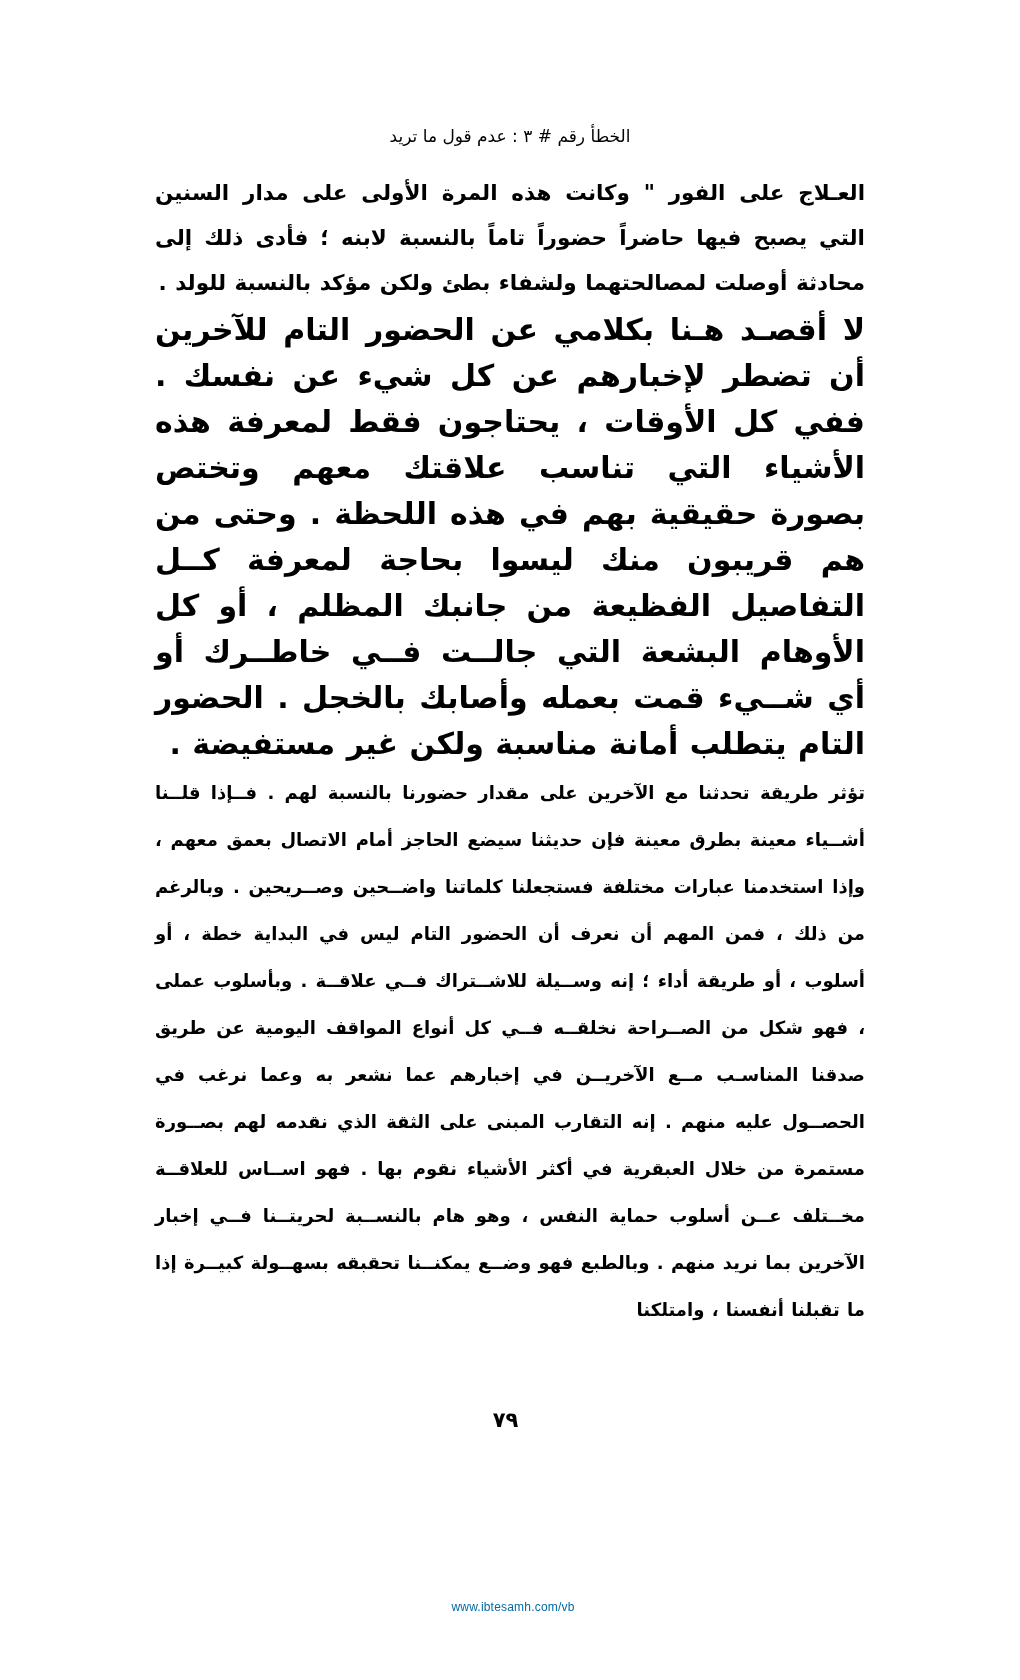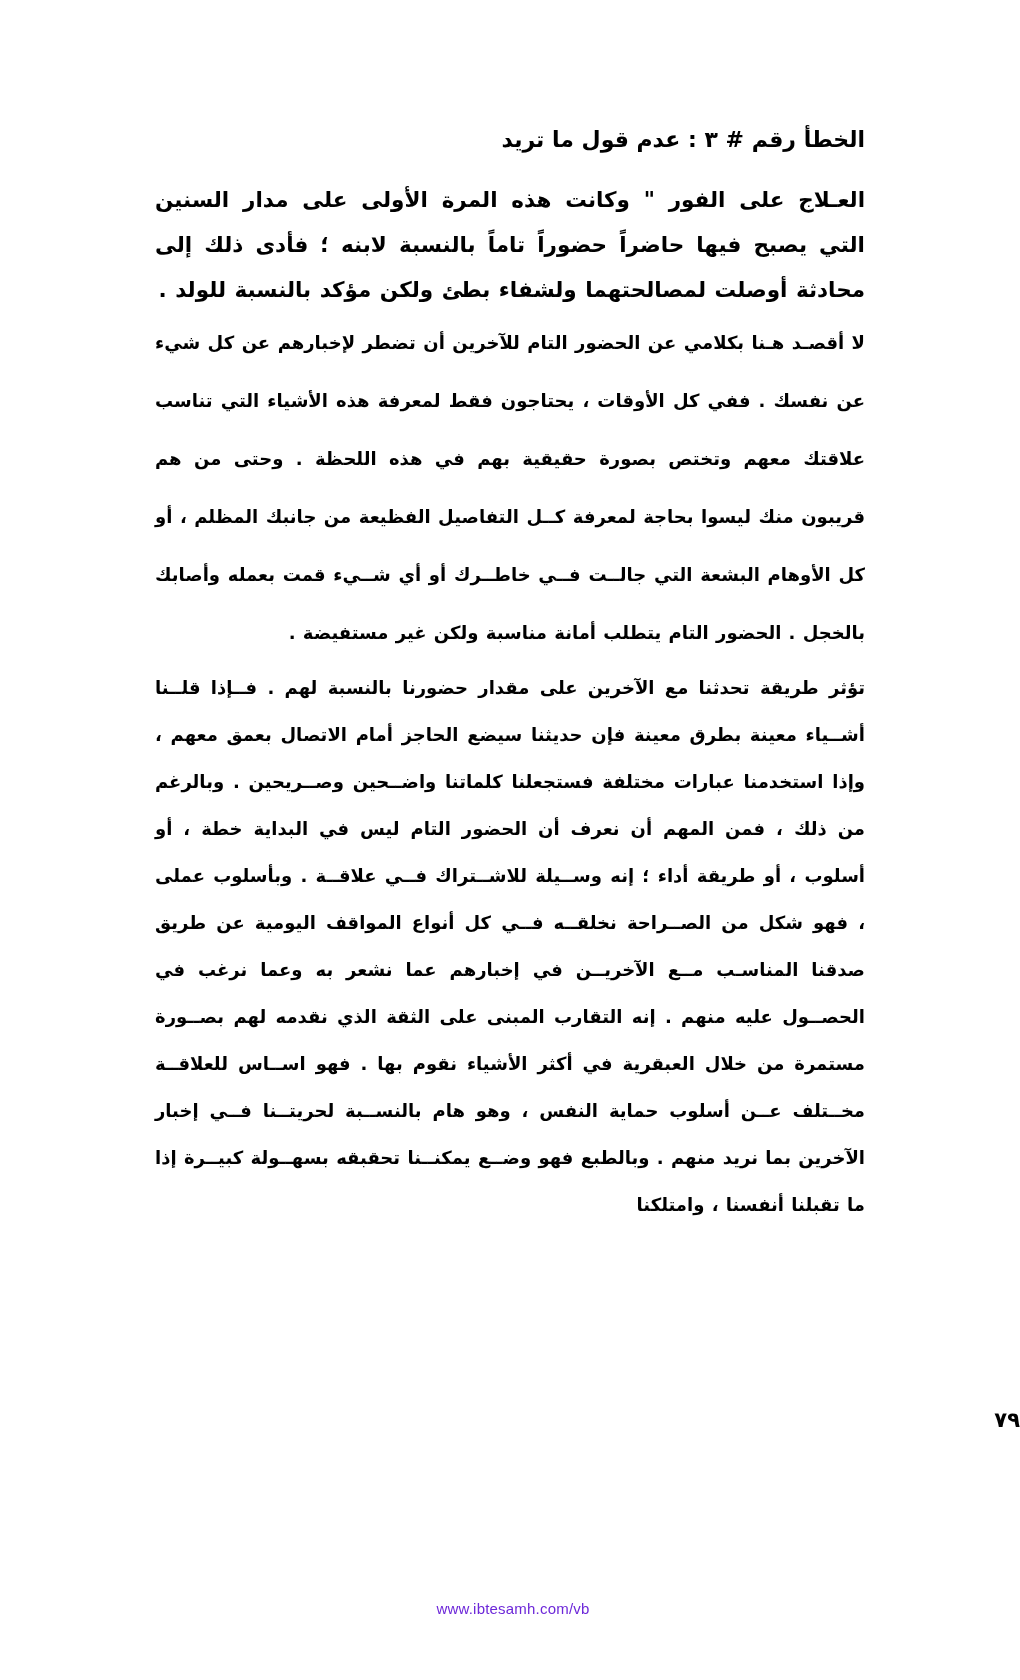--- a/index.html
+++ b/index.html
@@ -26,23 +26,23 @@
   .content {
     position: absolute;
     top: 125px;
     right: 155px;
     left: 155px;
     direction: rtl;
     text-align: justify;
   }
 
   .chapter-title {
-    text-align: right;
-    font-weight: bold;
-    font-size: 22px;
+    text-align: center;
+    font-weight: normal;
+    font-size: 17px;
     line-height: 1.35;
     letter-spacing: 0px;
     margin: 0 0 22px 0;
     white-space: nowrap;
   }
 
   .para {
     margin: 0 0 2px 0;
     font-size: 22.5px;
     line-height: 44px;
@@ -52,50 +52,50 @@
     text-justify: inter-word;
     word-spacing: 1px;
   }
 
   .para.block-a {
     font-size: 21.5px;
     line-height: 45px;
   }
 
   .para.block-b {
-    font-size: 18px;
-    line-height: 58px;
+    font-size: 30px;
+    line-height: 46px;
   }
 
   .para.block-c {
     font-size: 18px;
     line-height: 47px;
   }
 
   .page-number {
     position: absolute;
     top: 1408px;
     left: 0;
-    right: 0;
-    text-align: right;
+    right: 9px;
+    text-align: center;
     font-size: 21px;
     font-weight: bold;
     direction: rtl;
   }
 
   .footer-url {
     position: absolute;
     top: 1600px;
     left: 0;
     right: 0;
     text-align: center;
     direction: ltr;
     font-family: "Liberation Sans", sans-serif;
-    font-size: 15px;
-    color: #6d28d9;
+    font-size: 12px;
+    color: #0369a1;
     letter-spacing: 0.2px;
     padding-left: 6px;
   }
 </style>
 </head>
 <body>
 
 <div class="page">
 
   <div class="content">

